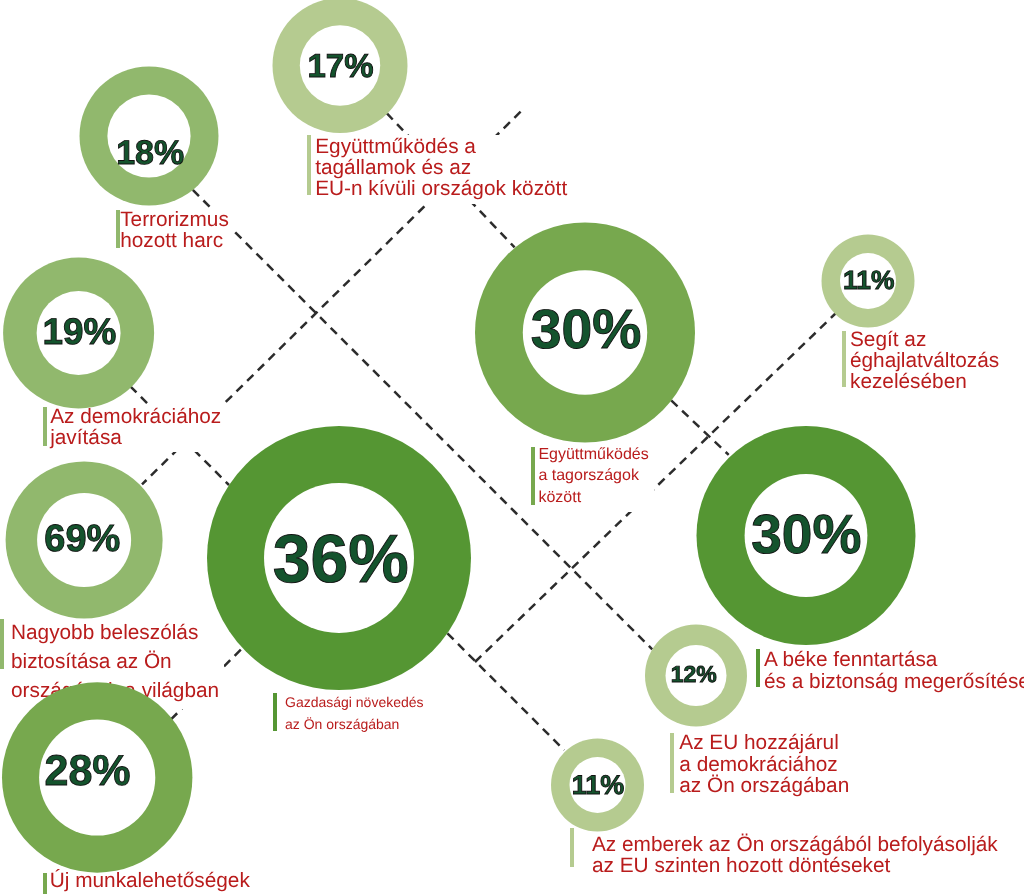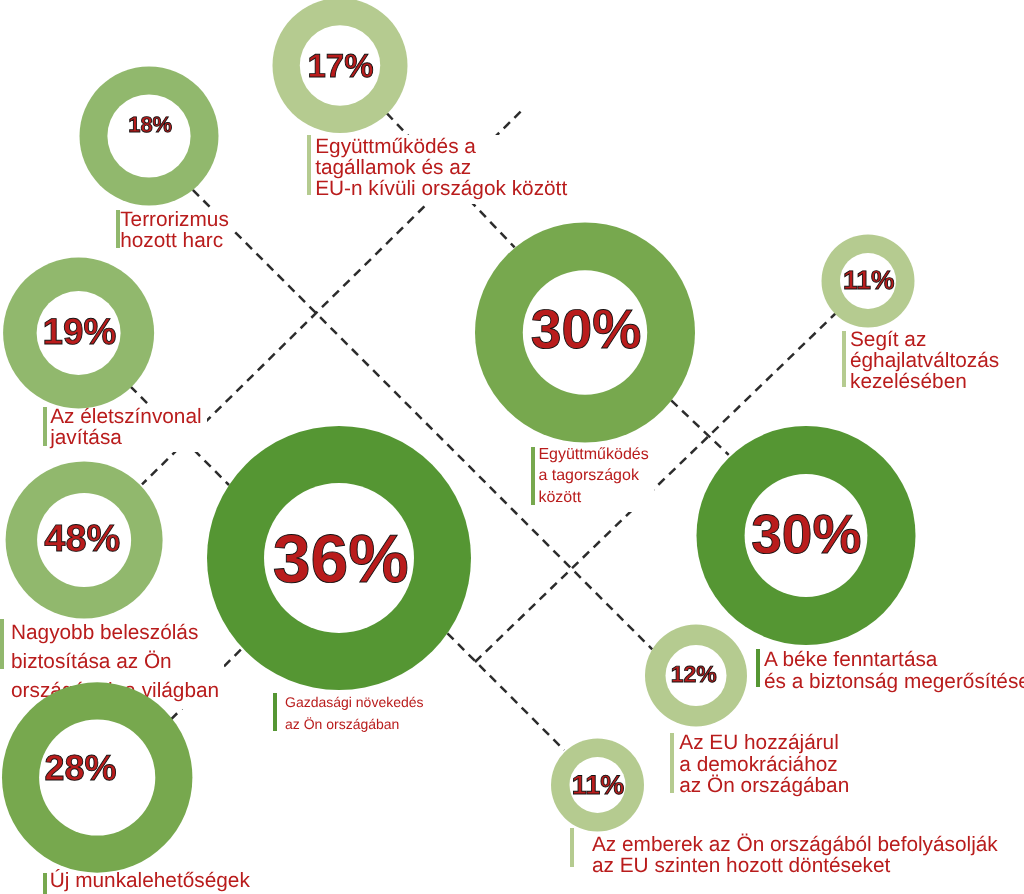--- a/index.html
+++ b/index.html
@@ -2,21 +2,21 @@
 <html><head>
 <meta charset="utf-8">
 <style>
   html,body{margin:0;padding:0;background:#ffffff;}
   *{-webkit-font-smoothing:antialiased;text-rendering:geometricPrecision;}
   body{width:1024px;height:894px;overflow:hidden;
        font-family:"Liberation Sans",sans-serif;
        -webkit-font-smoothing:antialiased;}
   #stage{position:relative;width:1024px;height:894px;background:#fff;overflow:hidden;}
   svg.layer{position:absolute;left:0;top:0;width:1024px;height:894px;}
-  .donut-val{position:absolute;font-weight:bold;color:#b91c1c;white-space:nowrap;
+  .donut-val{position:absolute;font-weight:bold;color:#14532d;white-space:nowrap;
              line-height:1;-webkit-text-stroke:0.9px #111111;}
   .label{position:absolute;}
   .label .bar{position:absolute;left:0;top:0;}
   .label .txt{position:absolute;white-space:pre;color:#b91c1c;
               background:#ffffff;padding:1px 5px 4px 0;margin-top:-1px;}
 </style>
 </head>
 <body>
 
 <div id="stage">
@@ -36,21 +36,21 @@
 hozott harc</div>
         <div class="bar" style="width: 4.4px; height: 38.5px; background: rgb(145, 184, 109);"></div>
       </div>
       <div class="label" style="left: 307.1px; top: 135.1px;">
         <div class="txt" style="left: 8.1px; top: 0.639062px; font-size: 20.8px; line-height: 21.3px;">Együttműködés a
 tagállamok és az
 EU-n kívüli országok között</div>
         <div class="bar" style="width: 4.4px; height: 60.2px; background: rgb(181, 203, 144);"></div>
       </div>
       <div class="label" style="left: 43.1px; top: 407px;">
-        <div class="txt" style="left: 7.1px; top: -1.26094px; font-size: 20.8px; line-height: 21.3px;">Az életszínvonal
+        <div class="txt" style="left: 7.1px; top: -1.26094px; font-size: 20.8px; line-height: 21.3px;">Az demokráciához
 javítása</div>
         <div class="bar" style="width: 4.4px; height: 39.2px; background: rgb(145, 184, 109);"></div>
       </div>
       <div class="label" style="left: 531.1px; top: 446.5px;">
         <div class="txt" style="left: 7.3px; top: -2.36094px; font-size: 16px; line-height: 21.3px;">Együttműködés
 a tagországok
 között</div>
         <div class="bar" style="width: 4.4px; height: 58.5px; background: rgb(119, 168, 78);"></div>
       </div>
       <div class="label" style="left: 841.9px; top: 331px;">
@@ -131,25 +131,25 @@
       <g>
         <circle cx="97.2" cy="777.5" r="95.2" fill="#77a84e"></circle>
         <circle cx="97.2" cy="777.5" r="58.1" fill="#ffffff"></circle>
       </g>
       <g>
         <circle cx="597.5" cy="785" r="46.5" fill="#b5cb90"></circle>
         <circle cx="597.5" cy="785" r="28" fill="#ffffff"></circle>
       </g>
     </svg>
   <div id="vals">
-      <div class="donut-val" style="font-size: 22px; left: 116.141px; top: 114px; margin-left: 12px;">18%</div>
+      <div class="donut-val" style="font-size: 34px; left: 116.141px; top: 136px;">18%</div>
       <div class="donut-val" style="font-size: 33px; left: 307.469px; top: 49.074px;">17%</div>
       <div class="donut-val" style="font-size: 36.93px; left: 42.5469px; top: 314.323px;">19%</div>
       <div class="donut-val" style="font-size: 55.25px; left: 530.703px; top: 302.159px;">30%</div>
       <div class="donut-val" style="font-size: 26.41px; left: 843.097px; top: 266.714px;">11%</div>
-      <div class="donut-val" style="font-size: 37.98px; left: 44.3px; top: 520.224px;">48%</div>
+      <div class="donut-val" style="font-size: 37.98px; left: 44.3px; top: 520.224px;">69%</div>
       <div class="donut-val" style="font-size: 68px; left: 272.661px; top: 525.092px;">36%</div>
       <div class="donut-val" style="font-size: 55.07px; left: 751.191px; top: 506.653px;">30%</div>
       <div class="donut-val" style="font-size: 23px; left: 670.648px; top: 663.456px;">12%</div>
-      <div class="donut-val" style="font-size: 36px; left: 44.5109px; top: 750.125px;">28%</div>
+      <div class="donut-val" style="font-size: 43px; left: 44.5109px; top: 750.125px;">28%</div>
       <div class="donut-val" style="font-size: 26.96px; left: 571.766px; top: 772.027px;">11%</div>
     </div>
 </div>
 
 </body></html>

